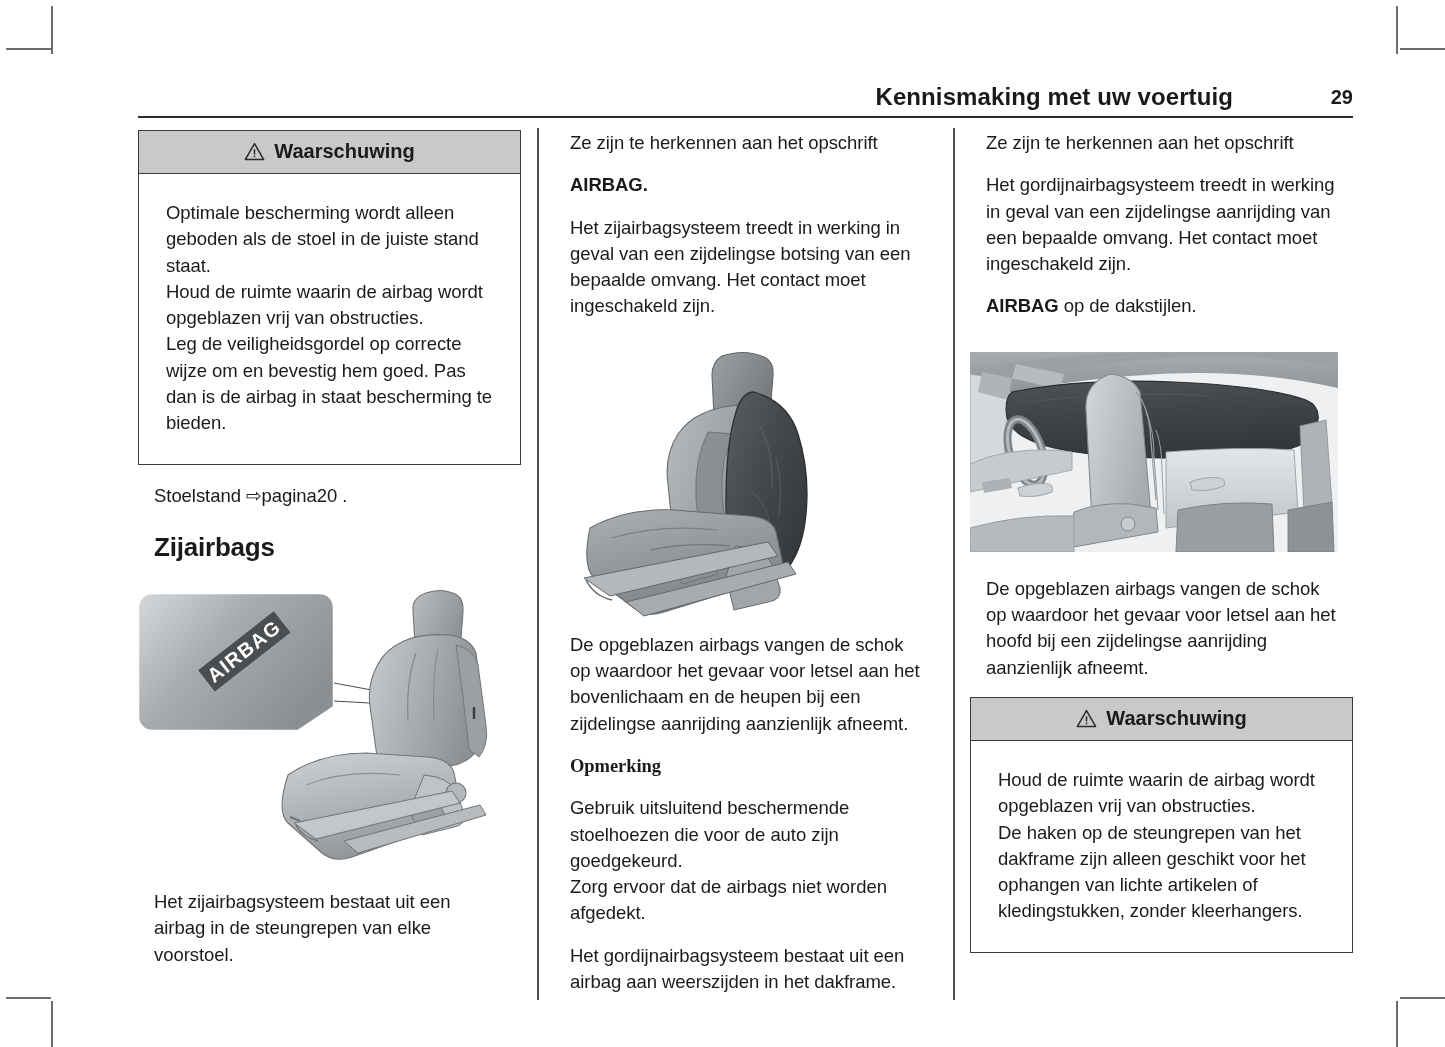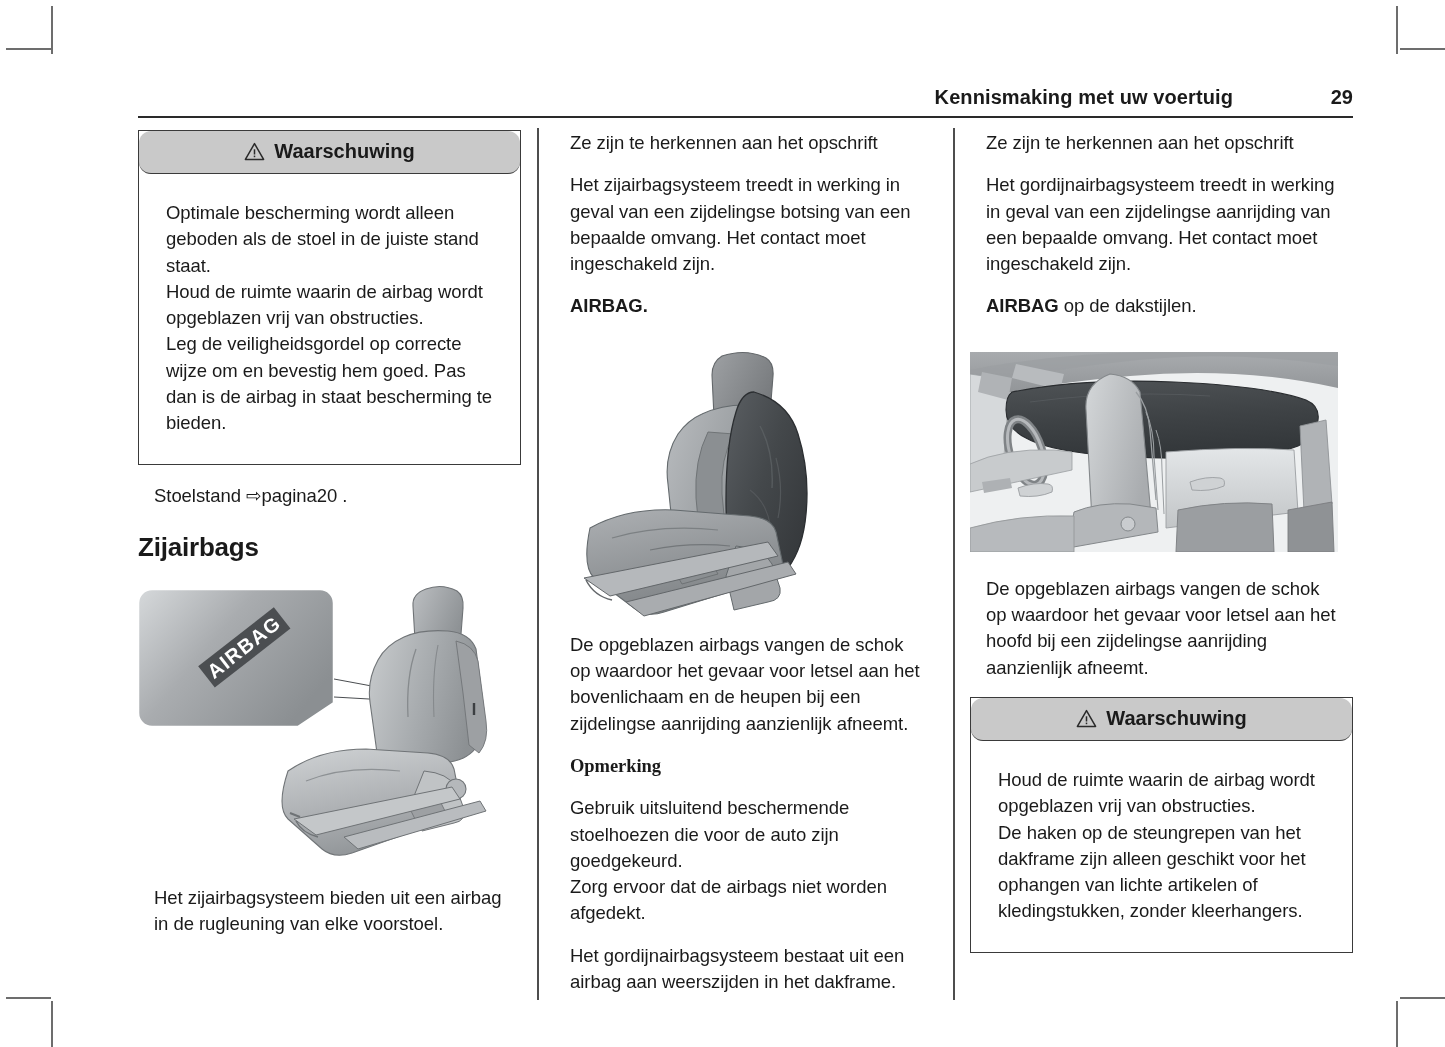--- a/index.html
+++ b/index.html
@@ -31,21 +31,21 @@
   
   #header {
     position: relative;
     height: 34px;
     border-bottom: 2px solid #2a2a2a;
     display: flex;
     align-items: flex-start;
     justify-content: flex-end;
   }
   #header .htitle {
-    font-size: 20px;
+    font-size: 24px;
     font-weight: bold;
     letter-spacing: .1px;
     line-height: 26px;
   }
   #header .hpage {
     font-size: 20px;
     font-weight: bold;
     width: 120px;
     text-align: right;
     line-height: 26px;
@@ -78,21 +78,21 @@
 
   p {
     margin: 16px;
     font-size: 18.5px;
     line-height: 26.3px;
     letter-spacing: -0.05px;
   }
   b { font-weight: bold; }
 
   h2 {
-    margin: 0;
+    margin: 16px;
     font-size: 26px;
     font-weight: bold;
     line-height: 32px;
     letter-spacing: -0.2px;
   }
 
   
   .warnbox {
     border: 1.6px solid #3a3a3a;
     background: #ffffff;
@@ -101,21 +101,20 @@
     background: #c9c9c9;
     border-bottom: 1.6px solid #3a3a3a;
     text-align: center;
     padding: 9px 0 10px 0;
     font-size: 20px;
     font-weight: bold;
     display: flex;
     align-items: center;
     justify-content: center;
     gap: 9px;
-    border-radius: 12px;
   }
   .warnbox .wbody {
     padding: 10px 11px 11px 11px;
   }
   .tri { display: inline-block; line-height: 0; }
 
   
   .fig { position: relative; }
   svg { display: block; }
 </style>
@@ -217,32 +216,32 @@
           <circle cx="318" cy="214" r="10" fill="#b5b8bb" stroke="#707477" stroke-width="1.1"></circle>
           <path d="M272 234 l30 -8 l6 12 l-30 8 z" fill="#9da0a3" stroke="#707477" stroke-width="0.9"></path>
 
           <path d="M156 244 l22 16 l144 -36 l-8 -12 z" fill="#c4c7c9" stroke="#6f7376" stroke-width="1"></path>
           <path d="M206 262 l14 12 l128 -38 l-6 -10 z" fill="#b9bcbf" stroke="#6f7376" stroke-width="1"></path>
           <path d="M158 246 q6 12 22 16" stroke="#6f7376" stroke-width="1.4" fill="none"></path>
           <path d="M152 238 l10 4" stroke="#6f7376" stroke-width="2" fill="none"></path>
         </svg>
       </div>
 
-      <p style="margin-top:10px;">Het zijairbagsysteem bieden uit een airbag in de rugleuning van elke voorstoel.</p>
+      <p style="margin-top:10px;">Het zijairbagsysteem bestaat uit een airbag in de steungrepen van elke voorstoel.</p>
     </div>
 
     <div class="gutter">
         <div class="rule"></div>
       </div>
 
     <div class="col">
 
       <p style="margin-top:4px;">Ze zijn te herkennen aan het opschrift</p>
+      <p style="font-weight:bold;">AIRBAG.</p>
       <p>Het zijairbagsysteem treedt in werking in geval van een zijdelingse botsing van een bepaalde omvang. Het contact moet ingeschakeld zijn.</p>
-      <p style="font-weight:bold;">AIRBAG.</p>
 
       <div class="fig" style="margin-top:20px;">
         <svg width="383" height="290" viewBox="0 0 383 290">
           <defs>
             <linearGradient id="m_bag" x1="0" y1="0" x2="1" y2="0.8">
               <stop offset="0%" stop-color="#5b5f63"></stop>
               <stop offset="50%" stop-color="#44484b"></stop>
               <stop offset="100%" stop-color="#35383b"></stop>
             </linearGradient>
             <linearGradient id="m_back" x1="0" y1="0" x2="1" y2="0.4">

